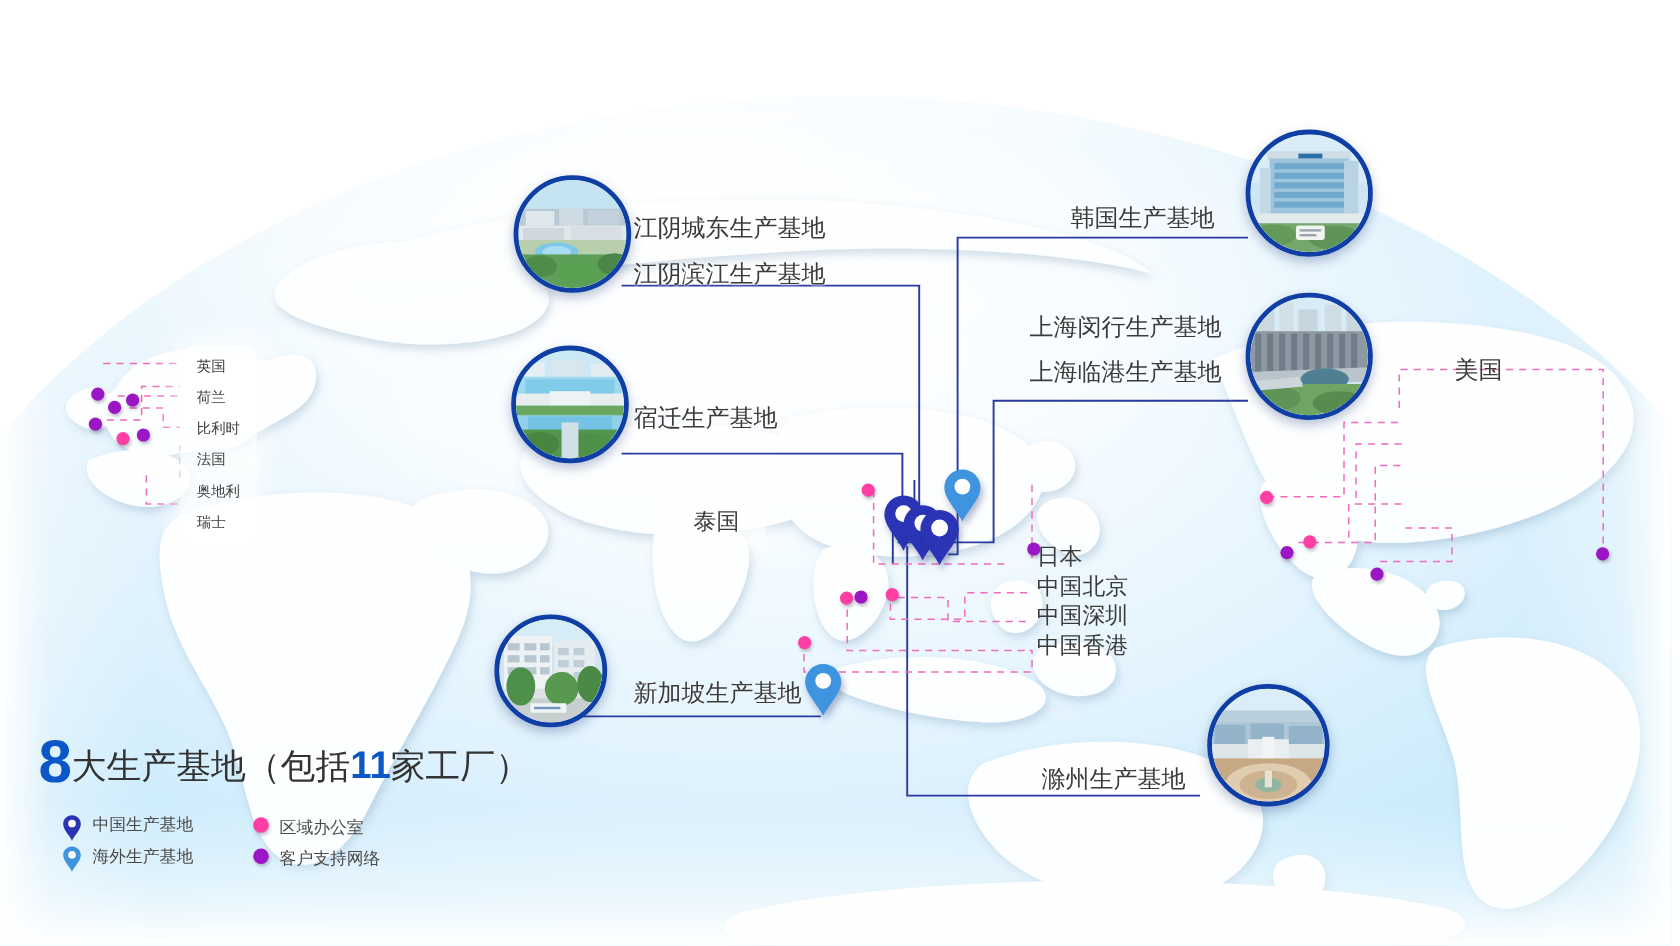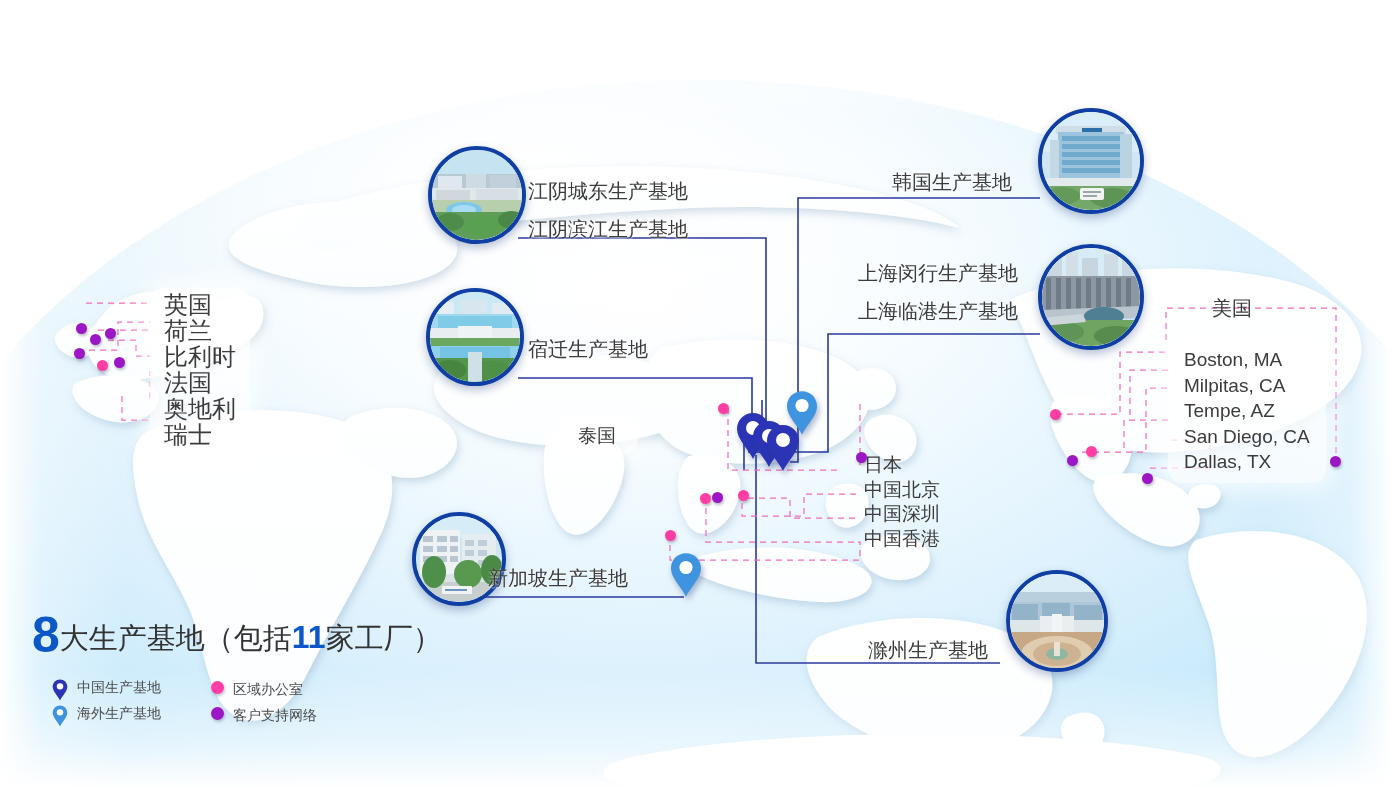--- a/index.html
+++ b/index.html
@@ -53,21 +53,21 @@
   }
 
   .pillbox{
     position:absolute;border-radius:14px;
     background:linear-gradient(180deg, rgba(255,255,255,.92), rgba(255,255,255,.72));
     box-shadow:0 0 18px 10px rgba(255,255,255,.55);
   }
   .pillbox .txt{position:relative;color:#3c3c3c;}
 
   .eu-box{left:150px;top:288px;padding:4px 14px 6px 14px;}
-  .eu-box .txt{font-size:24px;line-height:26px;}
+  .eu-box .txt{font-size:12px;line-height:26px;}
 
   .us-box{left:1168px;top:341px;padding:6px 16px 8px 16px;}
   .us-box .txt{font-size:19px;line-height:25.5px;}
   .us-title{position:absolute;left:1212px;top:295px;font-size:20px;color:#3b3b3b;}
 
   .th-box{left:556px;top:418px;padding:4px 22px;}
   .th-box .txt{font-size:19px;line-height:28px;}
 
   .asia-list{position:absolute;left:864px;top:453px;font-size:19px;line-height:24.5px;color:#3b3b3b;}
 
@@ -384,40 +384,33 @@
       </svg>
     </div>
   </div>
 
   <div class="site-label" style="left:528px;top:172px;">江阴城东生产基地</div>
   <div class="site-label" style="left:528px;top:210px;">江阴滨江生产基地</div>
   <div class="site-label" style="left:528px;top:330px;">宿迁生产基地</div>
   <div class="site-label" style="left:892px;top:163px;">韩国生产基地</div>
   <div class="site-label" style="left:858px;top:254px;">上海闵行生产基地</div>
   <div class="site-label" style="left:858px;top:292px;">上海临港生产基地</div>
-  <div class="site-label" style="left:488px;top:559px;">新加坡生产基地</div>
+  <div class="site-label" style="left:528px;top:559px;">新加坡生产基地</div>
   <div class="site-label" style="left:868px;top:631px;">滁州生产基地</div>
 
   <div class="pillbox eu-box">
     <div class="txt">英国</div>
     <div class="txt">荷兰</div>
     <div class="txt">比利时</div>
     <div class="txt">法国</div>
     <div class="txt">奥地利</div>
     <div class="txt">瑞士</div>
   </div>
 
   <div class="us-title">美国</div>
-  <div class="pillbox us-box">
-    <div class="txt">Boston, MA</div>
-    <div class="txt">Milpitas, CA</div>
-    <div class="txt">Tempe, AZ</div>
-    <div class="txt">San Diego, CA</div>
-    <div class="txt">Dallas, TX</div>
-  </div>
 
   <div class="pillbox th-box">
     <div class="txt">泰国</div>
   </div>
 
   <div class="asia-list">
     <div>日本</div>
     <div>中国北京</div>
     <div>中国深圳</div>
     <div>中国香港</div>

